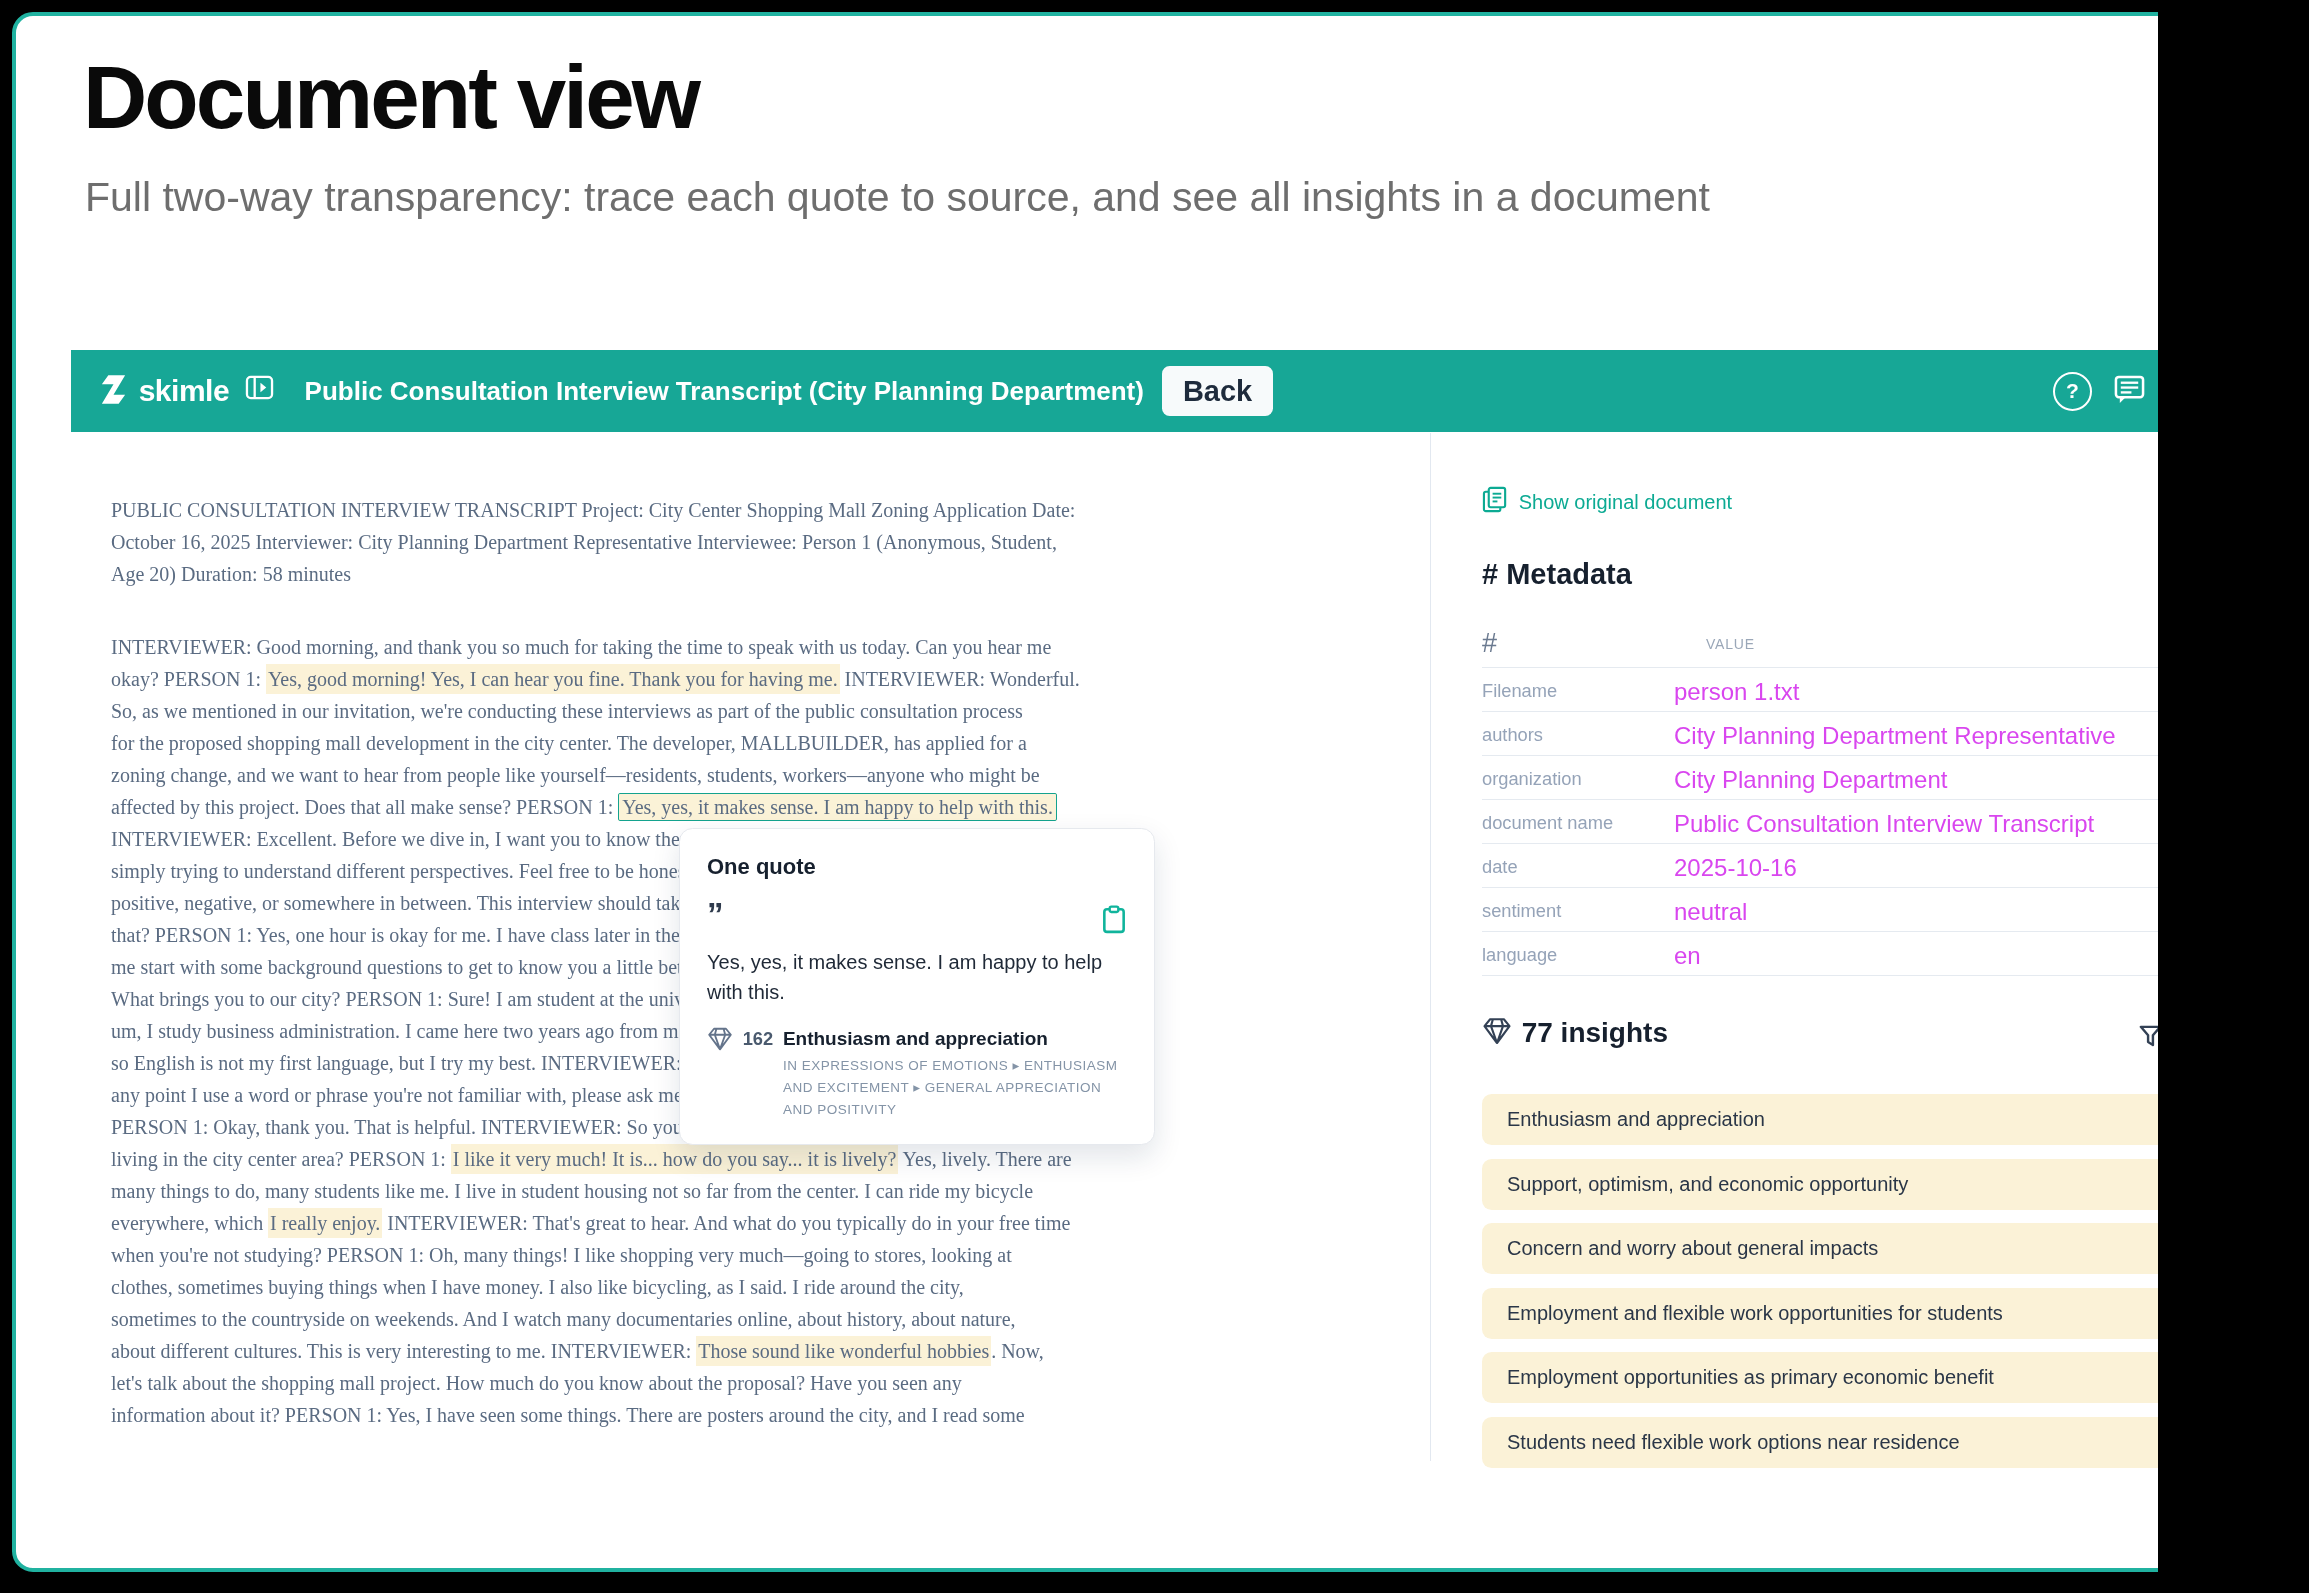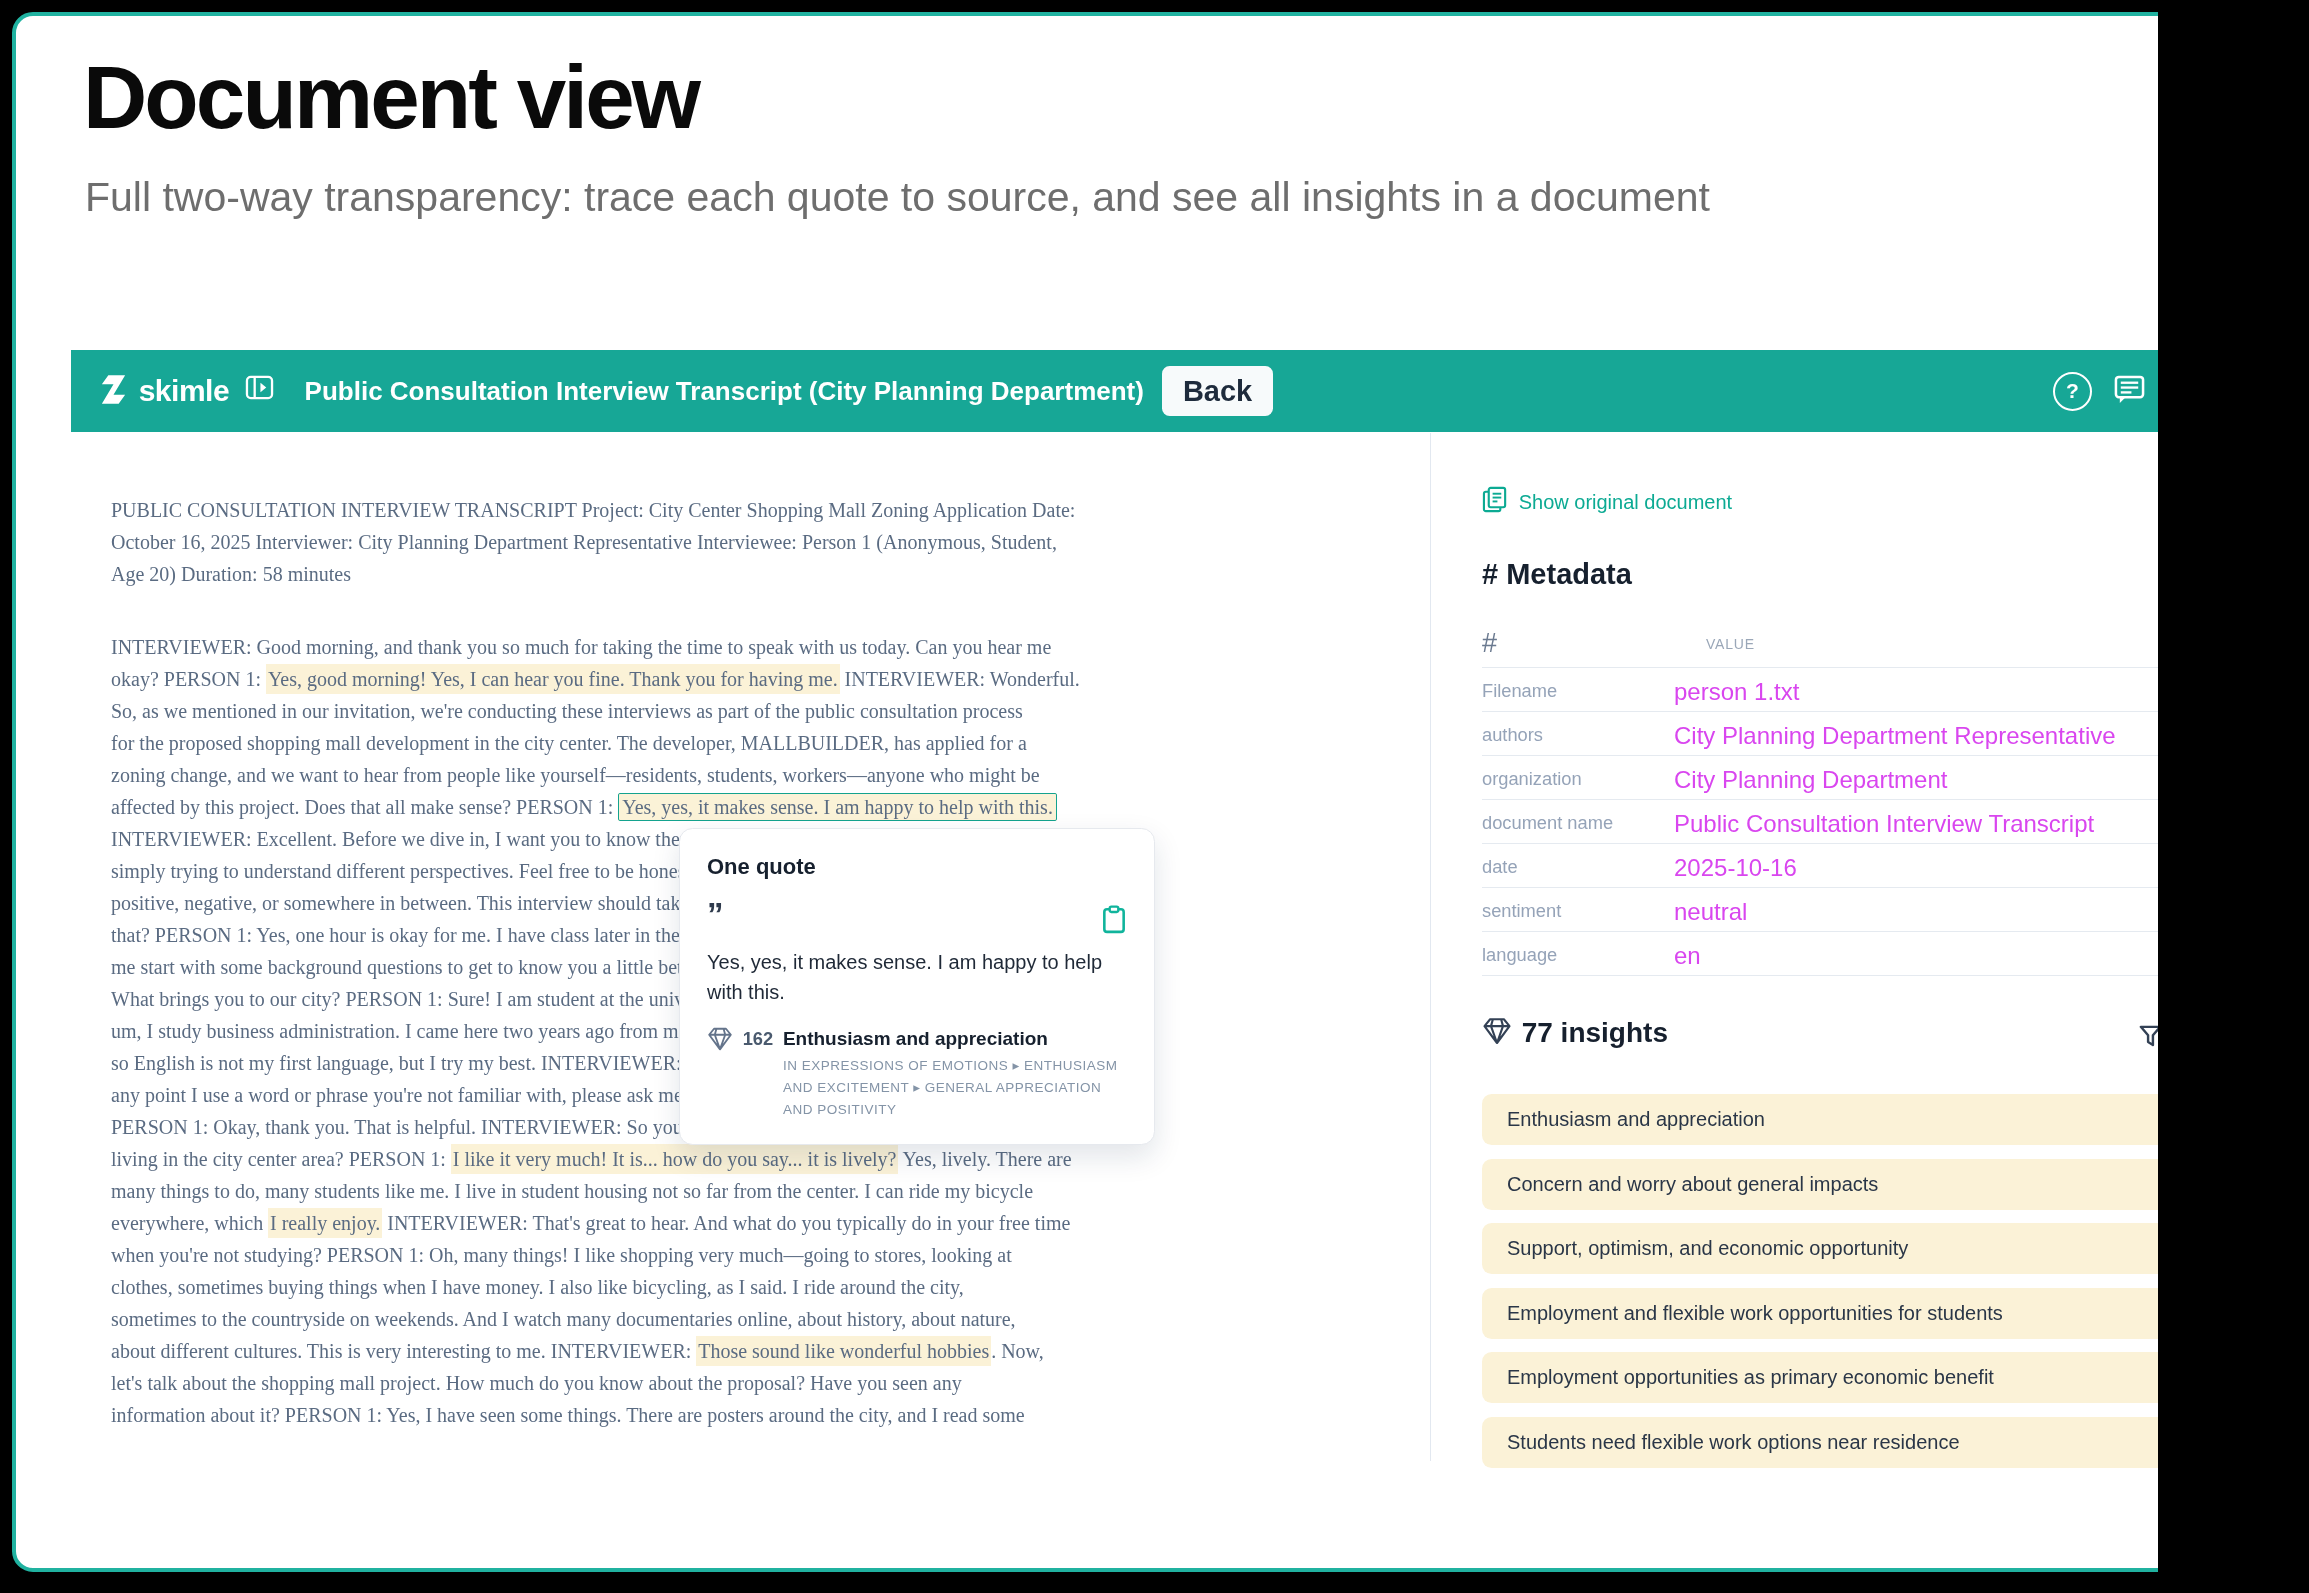--- a/index.html
+++ b/index.html
@@ -207,20 +207,20 @@
     <span class="ins-header-label">77 insights</span>
   </div>
   <button class="funnel-btn">
     <svg width="29" height="29" viewBox="0 0 24 24">
       <path d="M4 4 H20 L14 11 V19 L10 16.5 V11 Z" fill="none" stroke="#334155" stroke-width="2" stroke-linejoin="round"></path>
     </svg>
   </button>
 
   <div class="chips">
       <div class="chip">Enthusiasm and appreciation</div>
+      <div class="chip">Support, optimism, and economic opportunity</div>
       <div class="chip">Concern and worry about general impacts</div>
-      <div class="chip">Support, optimism, and economic opportunity</div>
       <div class="chip">Employment and flexible work opportunities for students</div>
       <div class="chip">Employment opportunities as primary economic benefit</div>
       <div class="chip">Students need flexible work options near residence</div>
     </div>
 </div>
 
 
 </body></html>

